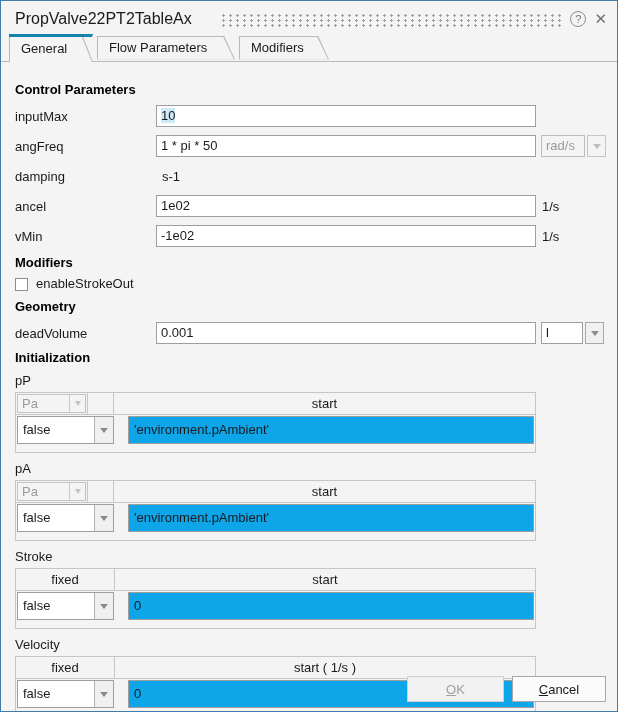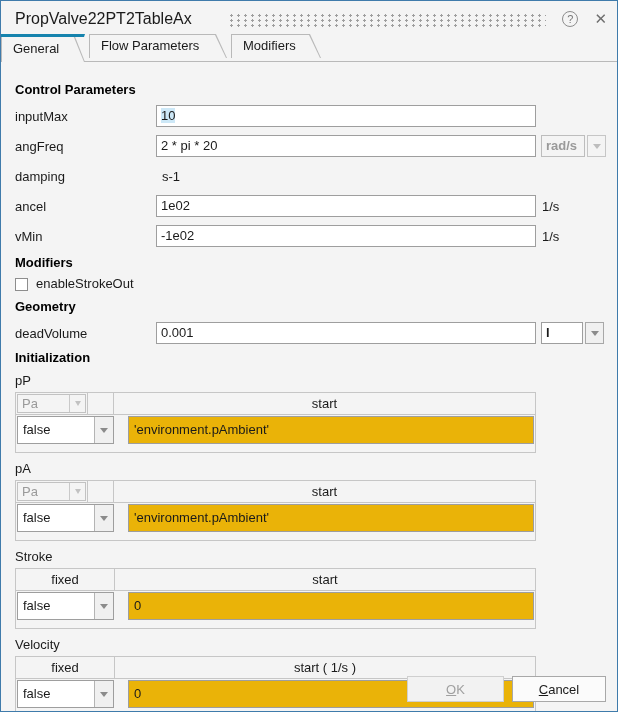--- a/index.html
+++ b/index.html
@@ -8,36 +8,36 @@
     font-family: "Liberation Sans", sans-serif;
     font-size: 13px;
     color: #1a1a1a;
     background: #f4f4f4;
     border: 1px solid #3f7bab;
     position: relative;
     overflow: hidden;
   }
 
   
-  .titlebar { display: flex; align-items: center; height: 33px; padding: 2px 10px 0 14px; gap: 8px; }
+  .titlebar { display: flex; align-items: center; height: 33px; padding: 2px 10px 0 14px; }
   .title { font-size: 16px; color: #1a1a1a; white-space: nowrap; }
   .grip {
     flex: 1; height: 15px; margin: 2px 8px 0 28px;
     background-image: radial-gradient(circle, #9e9e9e 1.05px, transparent 1.25px);
     background-size: 7px 5px; background-position: 0 1px;
   }
   .helpbtn {
     width: 16px; height: 16px; border: 1px solid #8d8d8d; border-radius: 50%;
     color: #777; font-size: 11px; line-height: 14px; text-align: center;
     margin-right: 8px; cursor: default; flex: 0 0 auto;
   }
   .closebtn { color: #6e6e6e; font-size: 15px; line-height: 16px; cursor: default; flex: 0 0 auto; }
 
   
-  .tabbar { display: flex; align-items: flex-start; border-bottom: 1px solid #b9b9b9; height: 28px; }
+  .tabbar { display: flex; align-items: center; padding-left: 8px; border-bottom: 1px solid #b9b9b9; height: 28px; }
   .tab { position: relative; height: 24px; margin-right: 4px; z-index: 1; }
   .tab .shape { position: absolute; inset: 0; background: #b9b9b9;
     clip-path: polygon(0 0, calc(100% - 11px) 0, 100% 100%, 0 100%); }
   .tab .fill { position: absolute; inset: 1px 1px 0 1px; background: #f4f4f4;
     clip-path: polygon(0 0, calc(100% - 11px) 0, 100% 100%, 0 100%); }
   .tab .lbl { position: relative; display: block; padding: 4px 26px 0 12px; white-space: nowrap; }
   .tab.active { height: 28px; margin-bottom: -1px; z-index: 2; }
   .tab.active .accent { position: absolute; top: 0; left: 0; right: 0; height: 3px; background: #1583ad;
     clip-path: polygon(0 0, 100% 0, calc(100% - 1px) 100%, 0 100%); z-index: 1; }
   .tab.active .lbl { padding-top: 7px; }
@@ -48,21 +48,21 @@
 
   .frow { display: flex; align-items: center; margin-bottom: 4px; height: 26px; }
   .frow .flabel { width: 141px; flex: 0 0 141px; }
   .tfield { height: 22px; width: 380px; flex: 0 0 380px; background: #fff;
     border: 1px solid #9e9e9e; padding: 2px 4px 16px 4px; white-space: nowrap; overflow: hidden; }
   .unitwrap { margin-left: 5px; display: flex; align-items: center; gap: 2px; }
   .unittext { margin-left: 6px; }
   .sel { background: #cde8f7; }
 
   .combo { display: flex; align-items: stretch; height: 22px; }
-  .combo .cbox { border: 1px solid #9e9e9e; background: #fff; padding: 2px 4px 0 4px; font-weight: bold; }
+  .combo .cbox { border: 1px solid #9e9e9e; background: #fff; padding: 2px 4px 0 4px; }
   .combo .cbtn { width: 19px; border: 1px solid #a8a8a8; background: #f0f0f0;
     display: flex; align-items: center; justify-content: center; margin-left: 2px; }
   .combo.disabled .cbox { color: #9a9a9a; border-color: #bdbdbd; background: #f4f4f4; }
   .combo.disabled .cbtn { border-color: #c6c6c6; background: #f4f4f4; }
   .chev { width: 0; height: 0; border-left: 4px solid transparent; border-right: 4px solid transparent; border-top: 5px solid #8b8b8b; }
   .combo.disabled .chev { border-top-color: #bdbdbd; }
 
   .checkrow { display: flex; align-items: flex-end; margin: 6px 0 8px 0; }
   .checkbox { width: 13px; height: 13px; background: #fff; border: 1px solid #8d8d8d; margin-right: 8px; }
 
@@ -78,21 +78,21 @@
   .minicombo { display: flex; width: 100%; height: 19px; border: 1px solid #c2c2c2; background: #f4f4f4; }
   .minicombo .mtext { flex: 1; color: #9a9a9a; padding: 1px 0 0 4px; overflow: hidden; }
   .minicombo .mbtn { width: 16px; border-left: 1px solid #c9c9c9; display: flex; align-items: center; justify-content: center; }
   .minicombo .chev { border-top-color: #c2c2c2; border-left-width: 3.5px; border-right-width: 3.5px; }
 
   .prow { display: flex; padding: 1px; gap: 14px; }
   .prow .rcombo { width: 97px; flex: 0 0 97px; height: 28px; border: 1px solid #9e9e9e; display: flex; background: #fff; }
   .prow .rcombo .rtext { flex: 1; padding: 5px 0 0 5px; }
   .prow .rcombo .rbtn { width: 19px; background: #f0f0f0; border-left: 1px solid #b4b4b4;
     display: flex; align-items: center; justify-content: center; }
-  .prow .rfield { flex: 1; height: 28px; border: 1px solid #9e9e9e; background: #eab308; padding: 5px 12px 0 5px; white-space: nowrap; overflow: hidden; }
+  .prow .rfield { flex: 1; height: 28px; border: 1px solid #9e9e9e; background: #0ea5e9; padding: 5px 12px 0 5px; white-space: nowrap; overflow: hidden; }
 
   
   .btnrow { position: absolute; right: 11px; bottom: 9px; display: flex; gap: 8px; }
   .btn { height: 26px; display: flex; align-items: center; justify-content: center; }
   .btn .accel { text-decoration: underline; }
   .btn-ok { width: 97px; background: #f2f2f2; border: 1px solid #cfcfcf; color: #a0a0a0; }
   .btn-cancel { width: 94px; background: #fbfbfb; border: 1px solid #a8a8a8; color: #1a1a1a; }
 </style>
 </head>
 <body>
@@ -127,21 +127,21 @@
 
   <div class="sechead">Control Parameters</div>
 
   <div class="frow">
     <span class="flabel">inputMax</span>
     <div class="tfield"><span class="sel">10</span></div>
   </div>
 
   <div class="frow">
     <span class="flabel">angFreq</span>
-    <div class="tfield"><span>2 * pi * 20</span></div>
+    <div class="tfield"><span>1 * pi * 50</span></div>
     <div class="unitwrap">
       <div class="combo disabled">
         <span class="cbox" style="width:44px">rad/s</span>
         <span class="cbtn">
             <span class="chev"></span>
           </span>
       </div>
     </div>
   </div>
 

